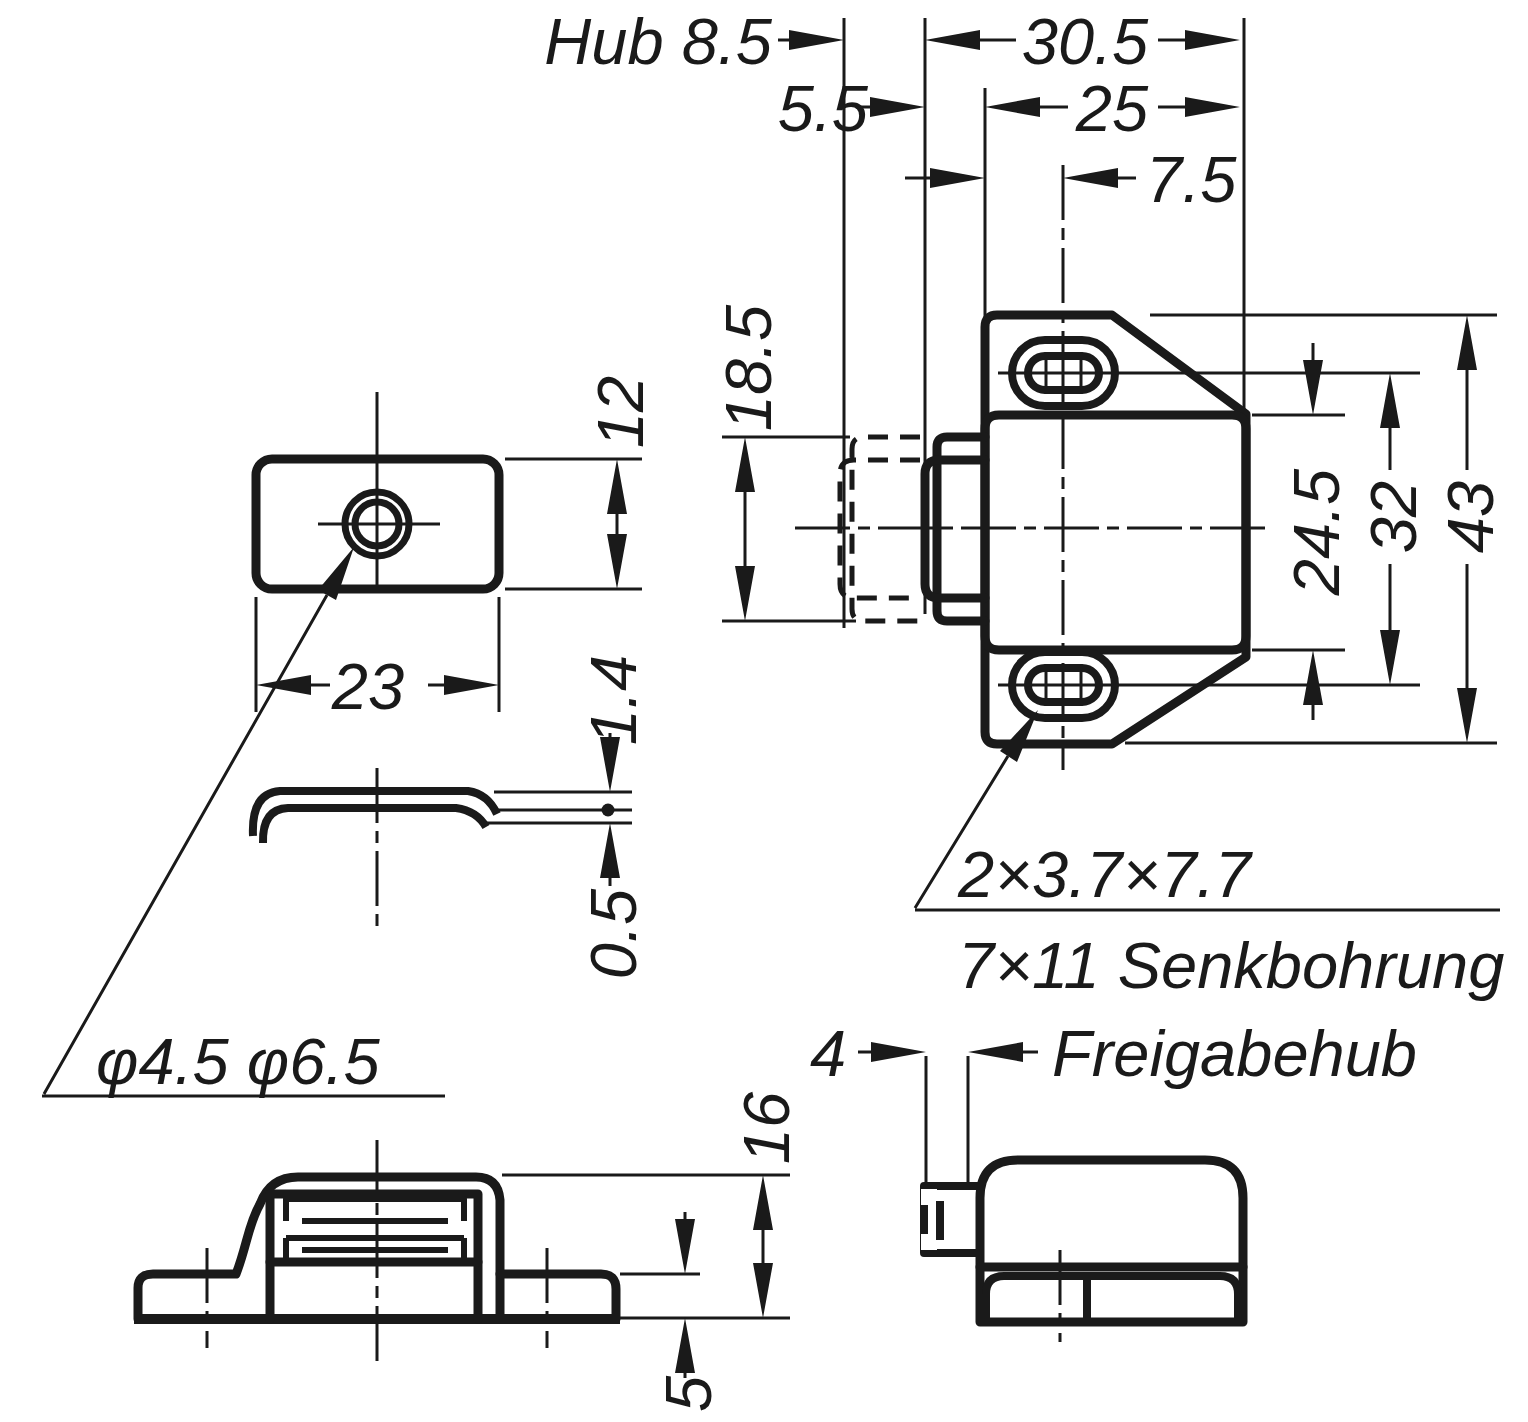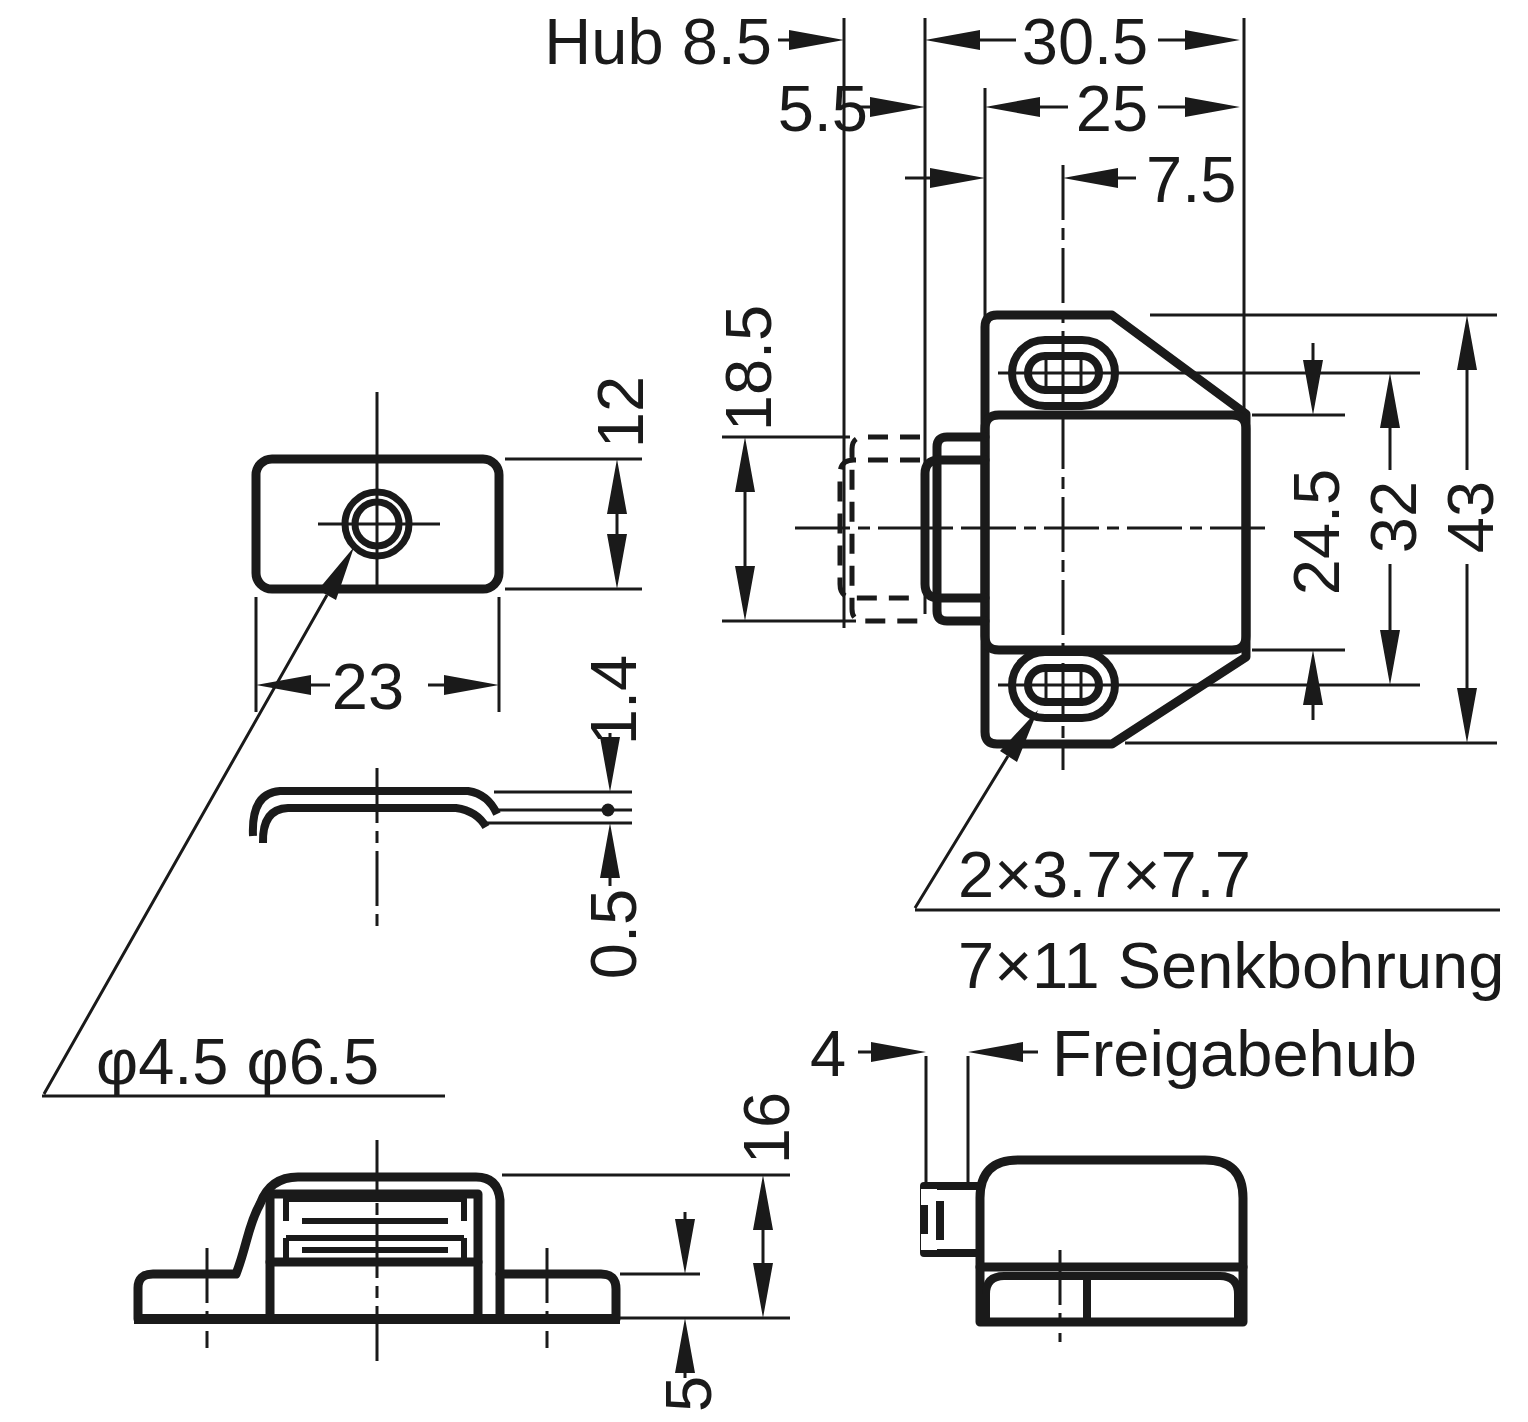--- a/index.html
+++ b/index.html
@@ -1,16 +1,16 @@
 <!DOCTYPE html>
 <html><head>
 <meta charset="utf-8">
 <style>
   html,body{margin:0;padding:0;background:#fff;}
-  .stage{position:relative;width:1528px;height:1422px;background:#ffffff;overflow:hidden;}
+  .stage{position:relative;width:1528px;height:1422px;background:#ffffff;overflow:hidden;font-style:italic;}
   svg{display:block;width:1528px;height:1422px;}
   .thick{fill:none;stroke:#1a1a1a;stroke-width:9;stroke-linejoin:round;stroke-linecap:round;}
   .thick10{fill:none;stroke:#1a1a1a;stroke-width:10;stroke-linecap:butt;}
   .mid{fill:none;stroke:#1a1a1a;stroke-width:8;stroke-linejoin:round;}
   .mid7{fill:none;stroke:#1a1a1a;stroke-width:7;stroke-linejoin:round;}
   .mid6{fill:none;stroke:#1a1a1a;stroke-width:6;stroke-linejoin:round;}
   .thin{fill:none;stroke:#1a1a1a;stroke-width:3;}
   .phantom{fill:none;stroke:#1a1a1a;stroke-width:5;stroke-dasharray:20 12;}
   .center{fill:none;stroke:#1a1a1a;stroke-width:3;stroke-dasharray:55 8 12 8;}
   .arrow{fill:#1a1a1a;stroke:none;}

